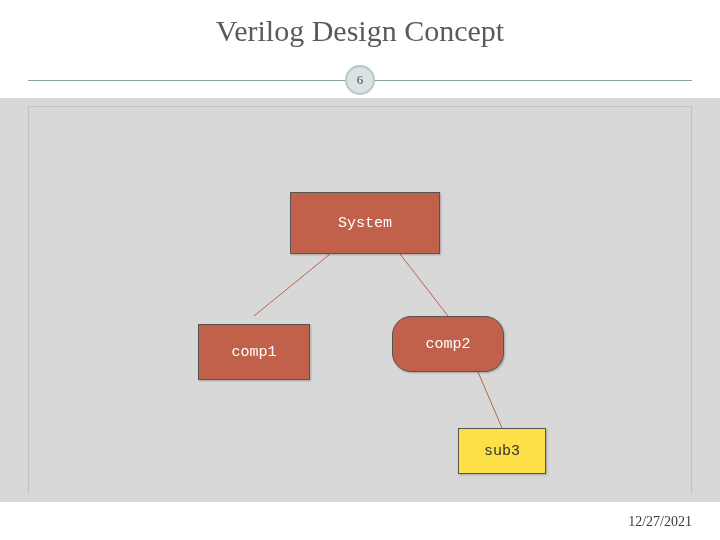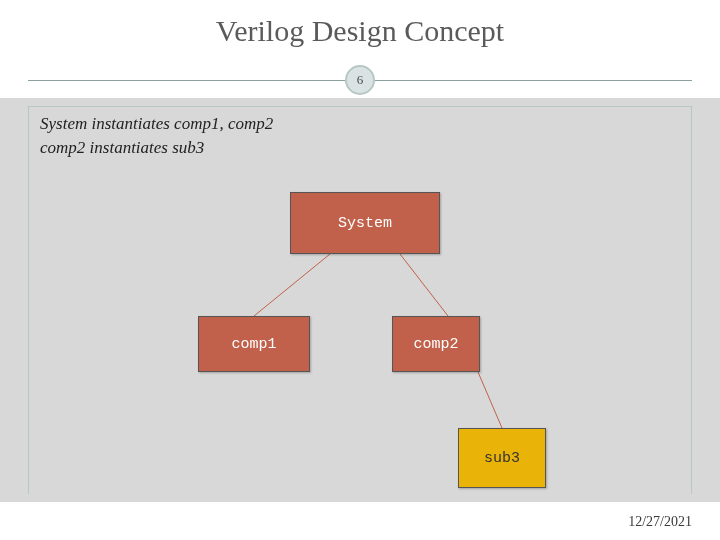--- a/index.html
+++ b/index.html
@@ -90,23 +90,23 @@
     color: #fff;
     font-family: Liberation Mono, monospace;
     font-size: 15px;
     display: flex;
     align-items: center;
     justify-content: center;
     border: 1px solid #555;
     box-shadow: 1px 1px 2px rgba(0,0,0,0.25);
   }
   .system { left: 290px; top: 12px;  width: 150px; height: 62px; }
-  .comp1  { left: 198px; top: 136px; width: 112px; height: 56px; }
-  .comp2  { left: 392px; top: 136px; width: 88px; height: 56px; }
-  .sub3   { left: 458px; top: 248px; width: 88px;  height: 60px; color: #333; background: #eab308; }
+  .comp1  { left: 198px; top: 144px; width: 112px; height: 56px; }
+  .comp2  { left: 392px; top: 136px; width: 112px; height: 56px; border-radius: 19px; }
+  .sub3   { left: 458px; top: 248px; width: 88px;  height: 46px; color: #333; background: #fde047; }
   svg.connectors {
     position: absolute;
     inset: 0;
     width: 720px;
     height: 300px;
     pointer-events: none;
   }
   svg.connectors line {
     stroke: #c1614b;
     stroke-width: 1;
@@ -129,24 +129,20 @@
 
   <div class="gray-panel"></div>
 
   <div class="rule-row">
     <div class="rule"></div>
     <div class="page-badge">6</div>
   </div>
 
   <div class="panel-border"></div>
 
-  <div class="desc">
-    <div>System instantiates comp1, comp2</div>
-    <div>comp2 instantiates sub3</div>
-  </div>
 
   <div class="diagram">
     <svg class="connectors">
       <line x1="330" y1="74" x2="254" y2="136"></line>
       <line x1="400" y1="74" x2="448" y2="136"></line>
       <line x1="478" y1="192" x2="502" y2="248"></line>
     </svg>
     <div class="node system">System</div>
     <div class="node comp1">comp1</div>
     <div class="node comp2">comp2</div>

